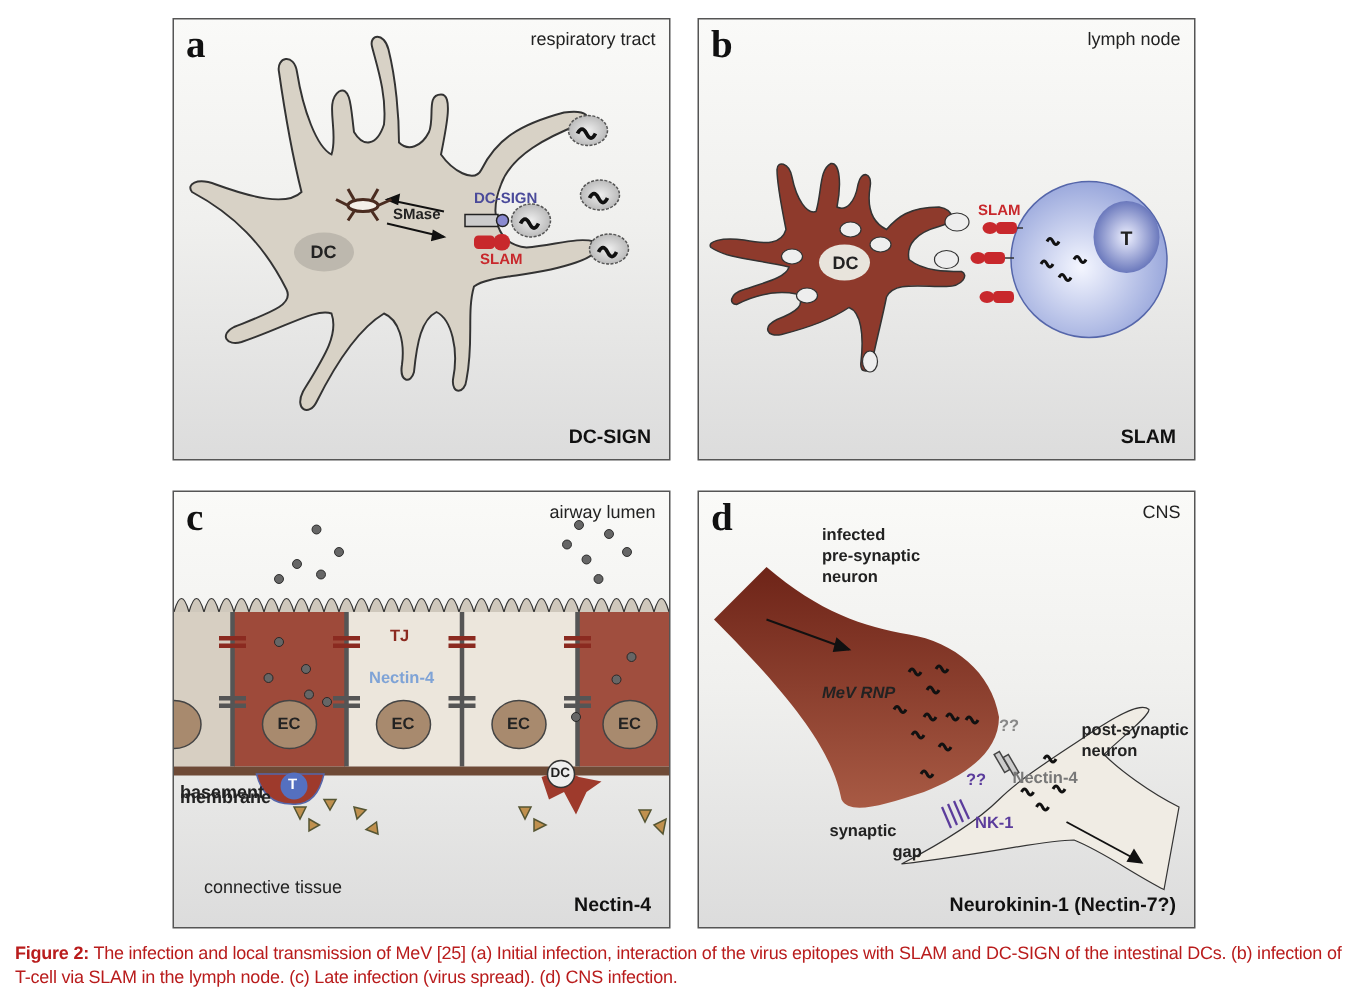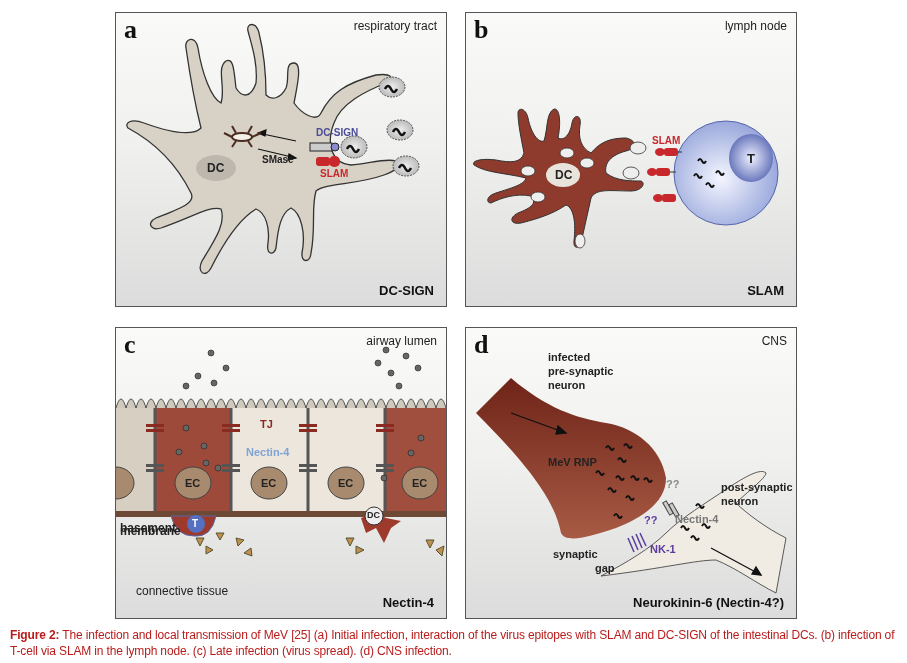--- a/index.html
+++ b/index.html
@@ -57,21 +57,21 @@
       <ellipse cx="290" cy="153" rx="13" ry="10" fill="url(#virg)" stroke="#555" stroke-dasharray="2 1"></ellipse>
       <path d="M231,136 q3,-6 6,0 q3,6 6,0" stroke="#111" stroke-width="2.5" fill="none"></path>
       <path d="M269,76 q3,-6 6,0 q3,6 6,0" stroke="#111" stroke-width="2.5" fill="none"></path>
       <path d="M277,119 q3,-6 6,0 q3,6 6,0" stroke="#111" stroke-width="2.5" fill="none"></path>
       <path d="M283,155 q3,-6 6,0 q3,6 6,0" stroke="#111" stroke-width="2.5" fill="none"></path>
     </g>
   </svg>
   <div class="letter">a</div>
   <div class="loc">respiratory tract</div>
   <div class="lbl" style="left:91px;top:148px;font-size:12px;">DC</div>
-  <div class="lbl" style="left:146px;top:125px;font-size:10px;margin-top:16px;">SMase</div>
+  <div class="lbl" style="left:146px;top:125px;font-size:10px;">SMase</div>
   <div class="lbl" style="left:200px;top:114px;font-size:10px;color:#4a4a9a;">DC-SIGN</div>
   <div class="lbl" style="left:204px;top:155px;font-size:10px;color:#c8282c;">SLAM</div>
   <div class="rec">DC-SIGN</div>
 </div>
 
 <div class="panel" style="left:465px;top:12px;width:332px;height:295px;">
   <svg width="332" height="295">
     <defs>
       <radialGradient id="tg" cx="45%" cy="55%" r="55%">
           <stop offset="0" stop-color="#f4f6ff"></stop>
@@ -258,25 +258,25 @@
         <path d="M215,200 q2,-4 4,0 q2,4 4,0"></path>
         <path d="M236,198 q2,-4 4,0 q2,4 4,0"></path>
         <path d="M225,210 q2,-4 4,0 q2,4 4,0"></path>
     </g>
   </svg>
   <div class="letter">d</div>
   <div class="loc">CNS</div>
   <div class="lbl" style="left:82px;top:23px;">infected</div>
   <div class="lbl" style="left:82px;top:37px;">pre-synaptic</div>
   <div class="lbl" style="left:82px;top:51px;">neuron</div>
-  <div class="lbl" style="left:82px;top:128px;">MeV RNP</div>
+  <div class="lbl" style="left:82px;top:128px;font-style:italic;">MeV RNP</div>
   <div class="lbl" style="left:255px;top:153px;">post-synaptic</div>
   <div class="lbl" style="left:255px;top:167px;">neuron</div>
   <div class="lbl" style="left:200px;top:150px;color:#888;">??</div>
   <div class="lbl" style="left:178px;top:186px;color:#5b3c9c;">??</div>
   <div class="lbl" style="left:209px;top:185px;color:#777;">Nectin-4</div>
   <div class="lbl" style="left:184px;top:215px;color:#5b3c9c;text-align:right;">NK-1</div>
   <div class="lbl" style="left:87px;top:220px;">synaptic</div>
   <div class="lbl" style="left:87px;top:234px;margin-left:42px;">gap</div>
-  <div class="rec">Neurokinin-6 (Nectin-4?)</div>
+  <div class="rec">Neurokinin-1 (Nectin-7?)</div>
 </div>
 
 <div class="caption"><b>Figure 2:</b><span> The infection and local transmission of MeV [25] (a) Initial infection, interaction of the virus epitopes with SLAM and DC-SIGN of the intestinal DCs. (b) infection of T-cell via SLAM in the lymph node. (c) Late infection (virus spread). (d) CNS infection.</span></div>
 
 </body></html>

